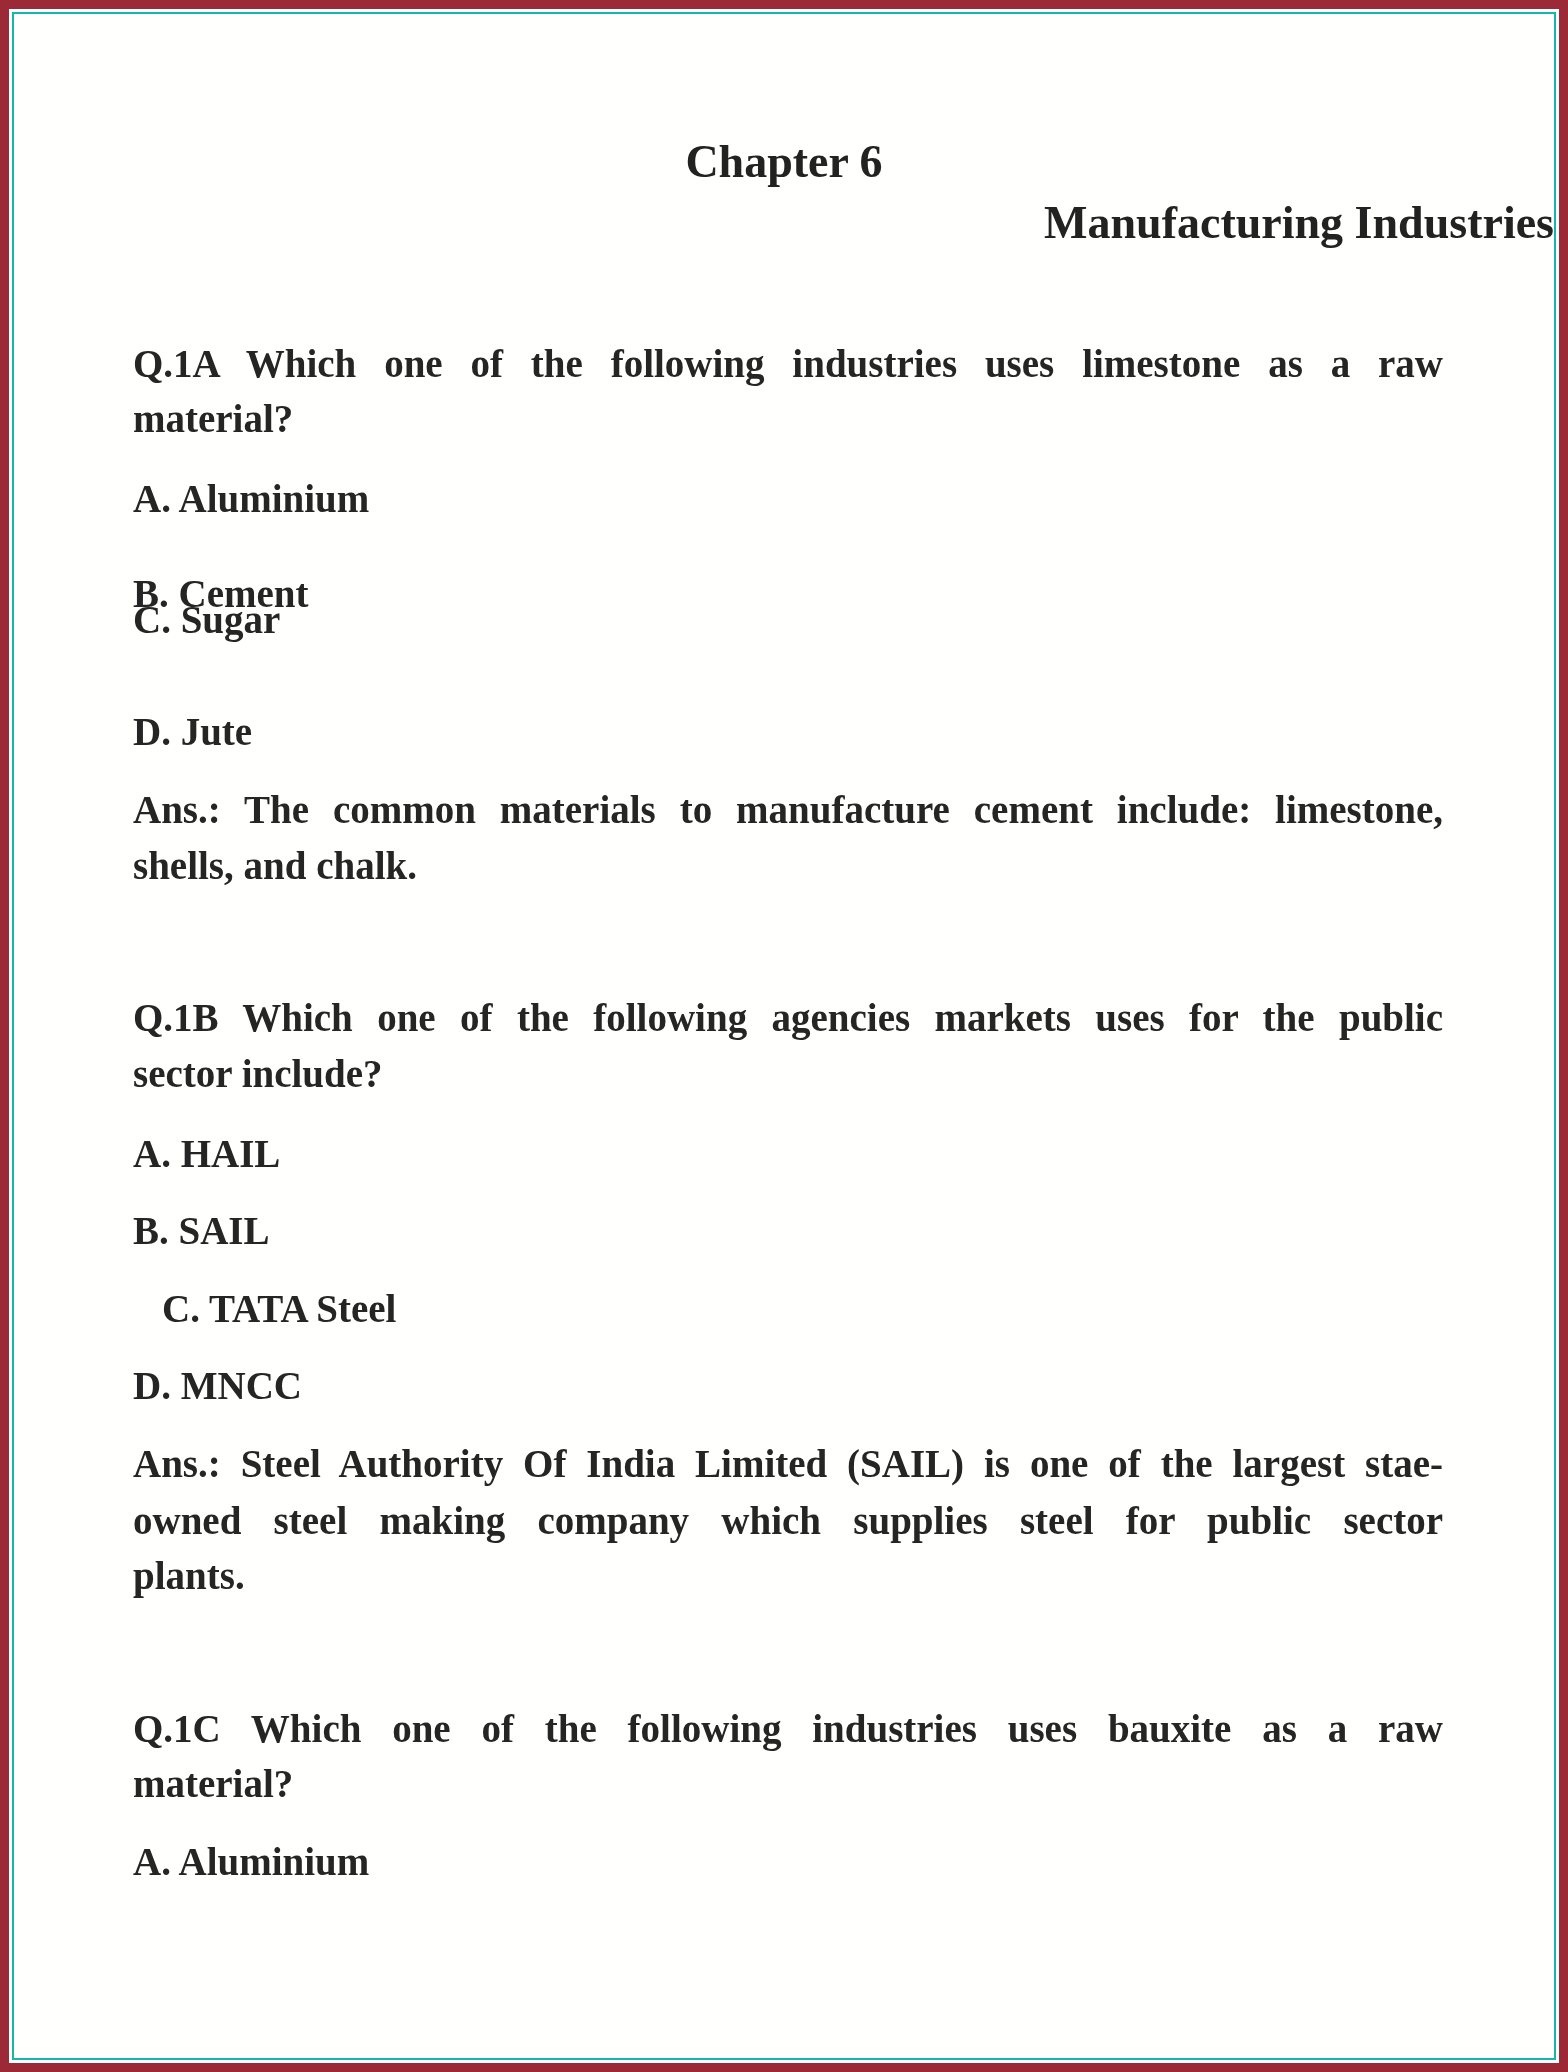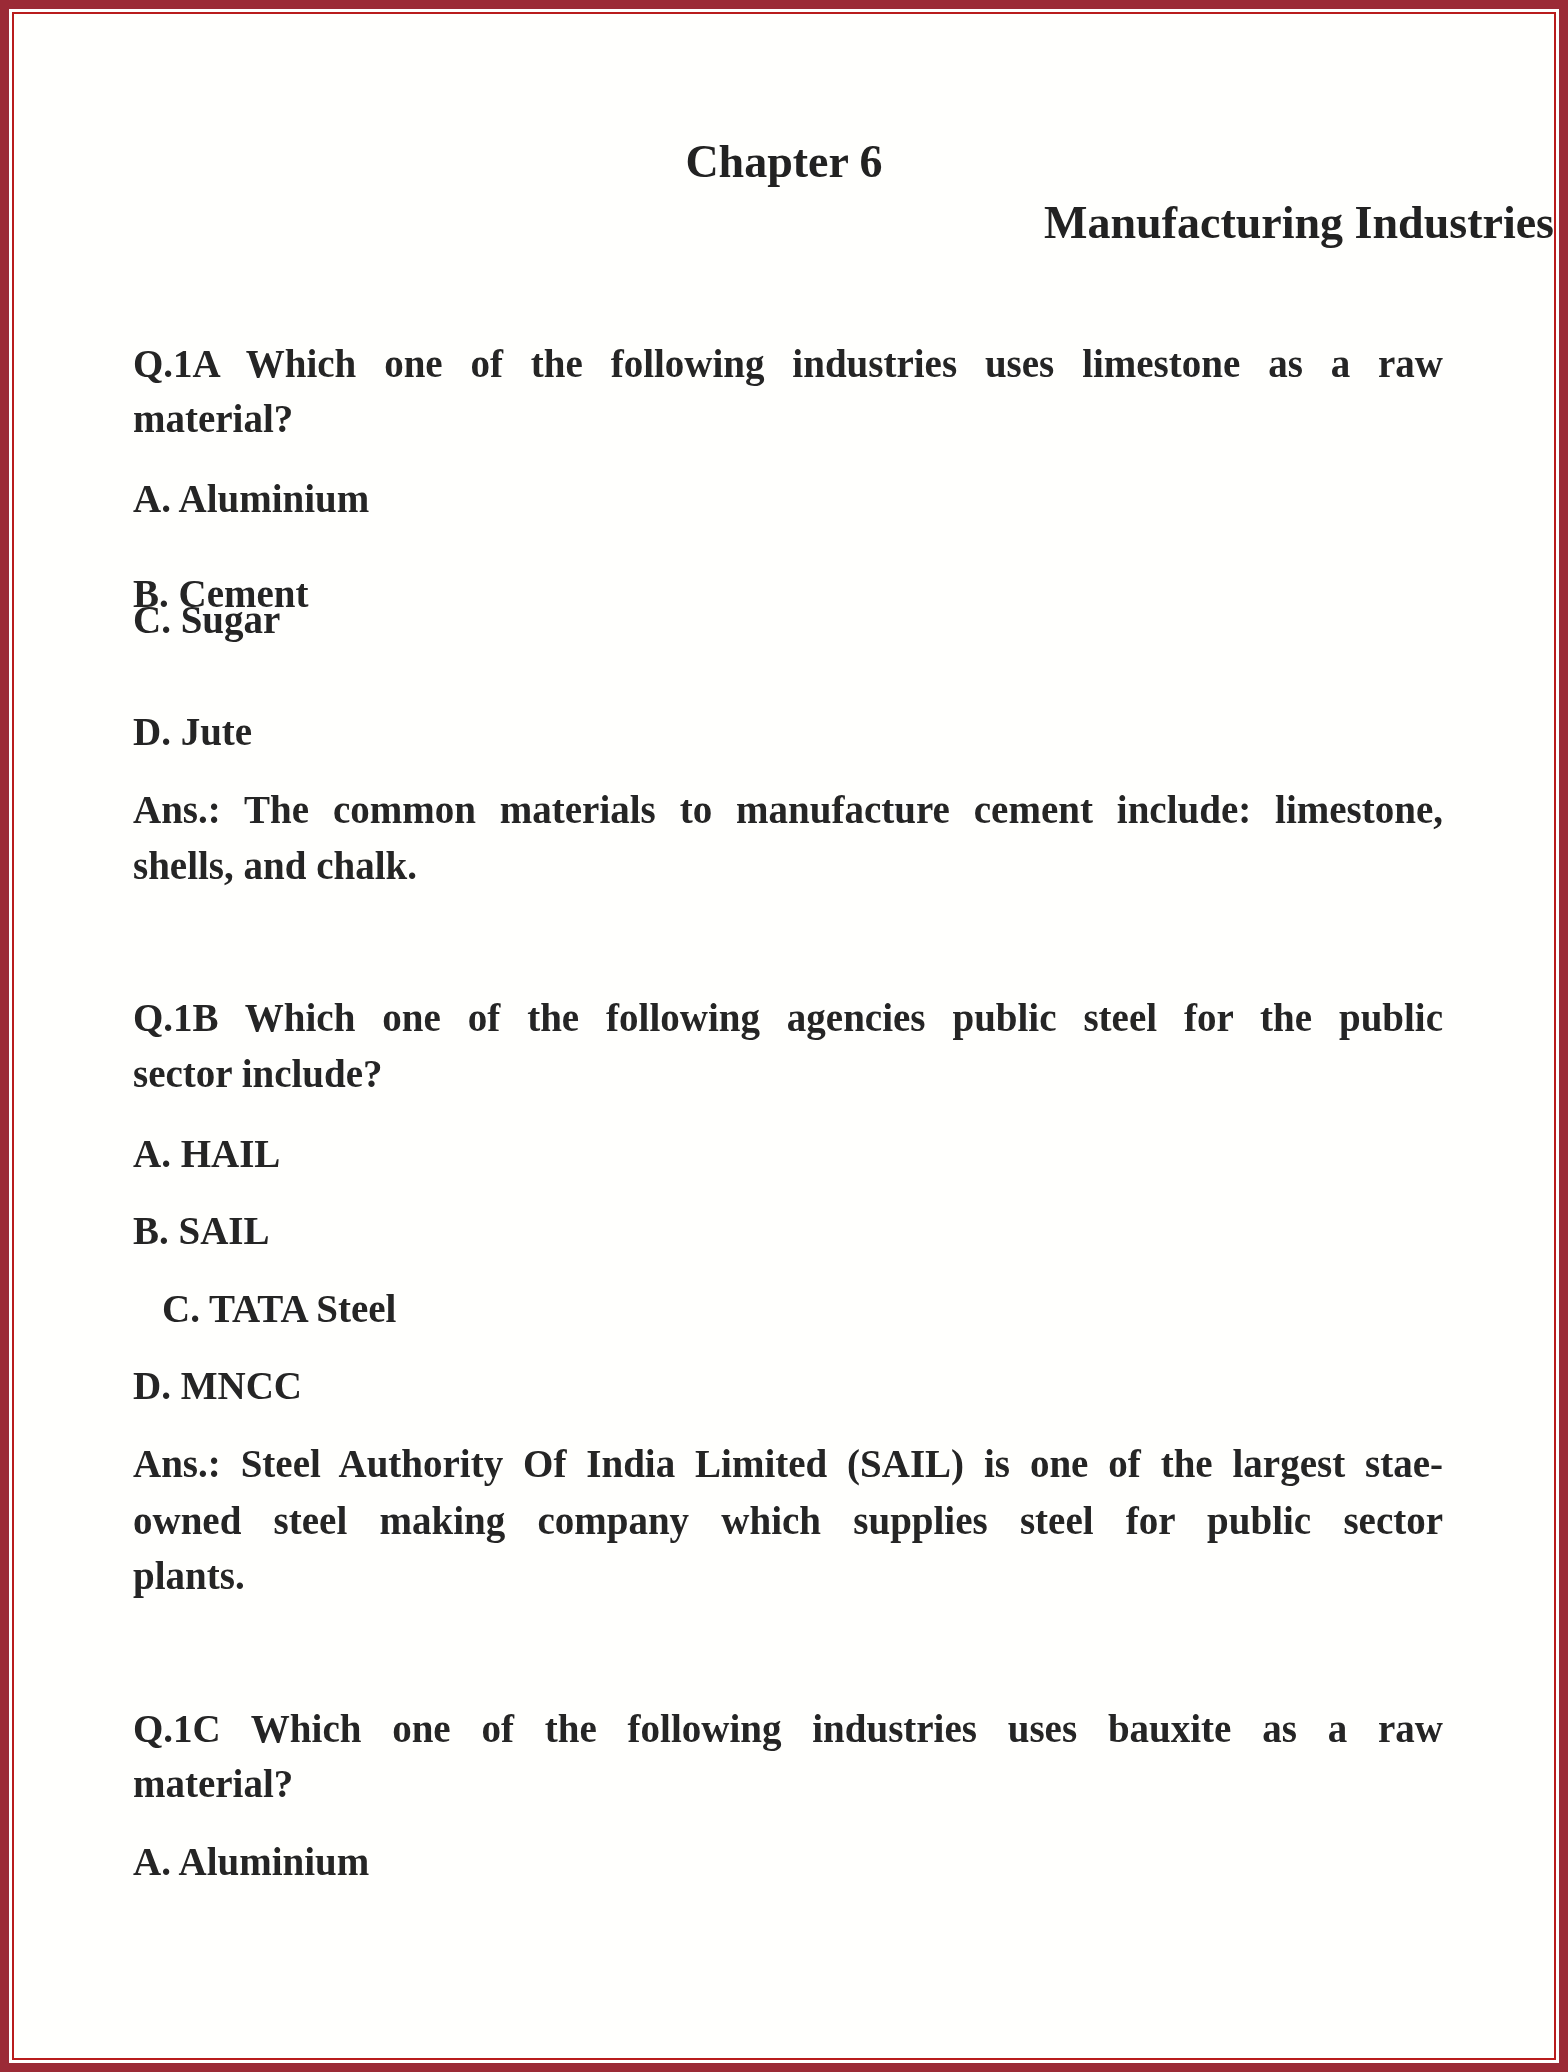--- a/index.html
+++ b/index.html
@@ -22,21 +22,21 @@
       right: 9px;
       bottom: 9px;
       background: #ffffff;
     }
     .page-inner {
       position: absolute;
       left: 3px;
       top: 3px;
       right: 3px;
       bottom: 3px;
-      border: 2px solid #b91c1c;
+      border: 2px solid #14b8a6;
       background: #fffffd;
     }
     .content {
       position: absolute;
       left: 0;
       top: 0;
       width: 100%;
       height: 100%;
     }
     .title {
@@ -81,21 +81,21 @@
         <div class="line" style="top:465px;">A. Aluminium</div>
         <div class="line" style="top:532px;margin-top:28px;">B. Cement</div>
         <div class="line" style="top:586px;">C. Sugar</div>
         <div class="line" style="top:698px;">D. Jute</div>
 
         <div class="line justify" style="top:776px;">Ans.:  The common materials to manufacture cement include: limestone,</div>
         <div class="line" style="top:832px;">shells, and chalk.</div>
       </div>
 
       <div>
-        <div class="line justify" style="top:984px;">Q.1B  Which one of the following agencies public steel for the public</div>
+        <div class="line justify" style="top:984px;">Q.1B  Which one of the following agencies markets uses for the public</div>
         <div class="line" style="top:1040px;">sector include?</div>
 
         <div class="line" style="top:1120px;">A. HAIL</div>
         <div class="line" style="top:1197px;">B. SAIL</div>
         <div class="line" style="top:1275px;margin-left:29px;">C. TATA  Steel</div>
         <div class="line" style="top:1352px;">D. MNCC</div>
 
         <div class="line justify" style="top:1430px;">Ans.: Steel Authority Of India Limited (SAIL)  is one of the largest stae-</div>
         <div class="line justify" style="top:1487px;">owned steel making company which supplies steel for public sector</div>
         <div class="line" style="top:1542px;">plants.</div>

